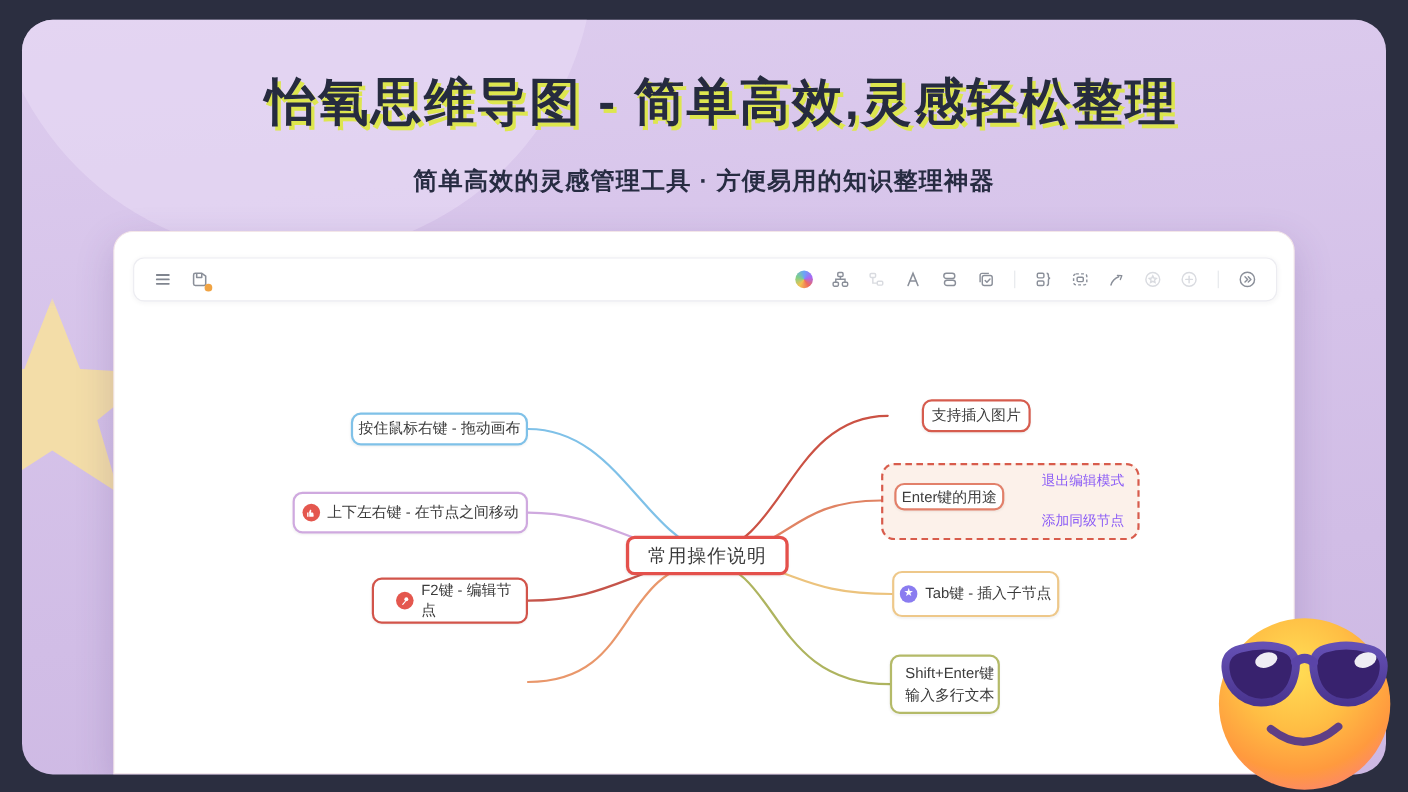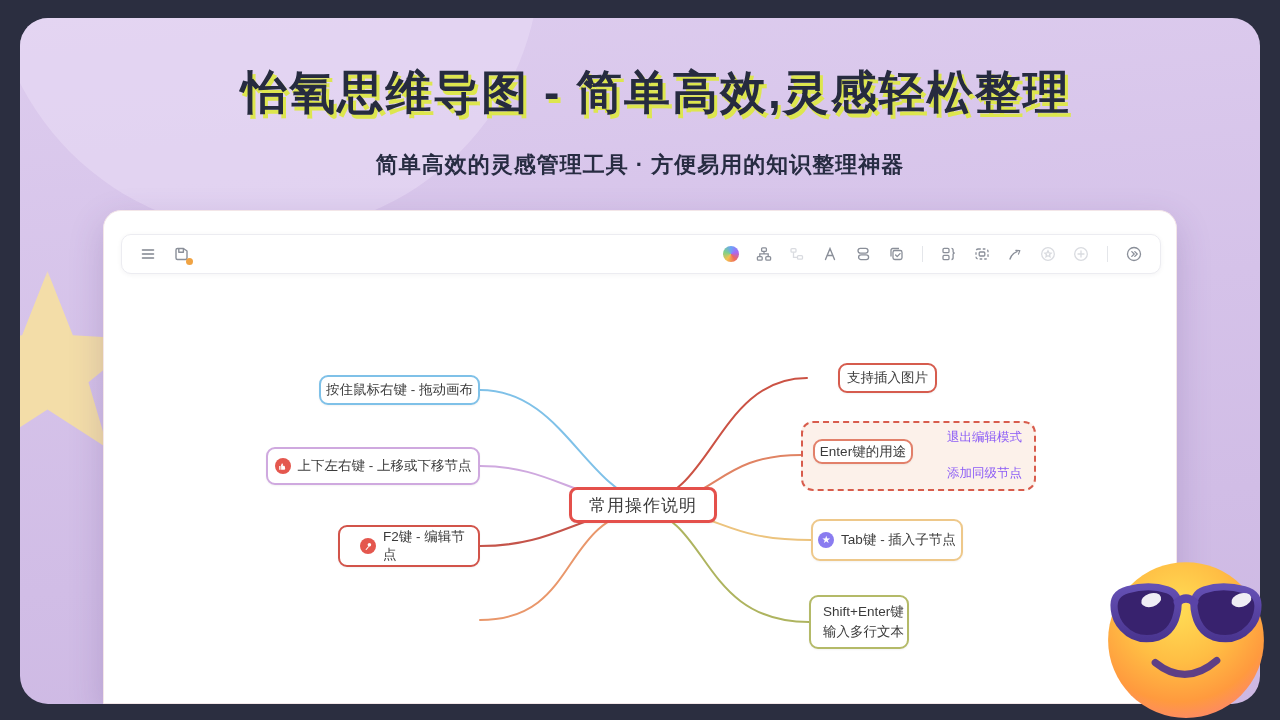--- a/index.html
+++ b/index.html
@@ -235,21 +235,21 @@
       <span>按住鼠标右键 - 拖动画布</span>
     </div>
 
     <div class="node b-purple" style="left:162px;top:236px;width:214px;height:38px;">
       <span class="node-icon ic-red">
         <svg viewBox="0 0 16 16" fill="#fff">
           <path d="M3.2 7.2h1.9v5.4H3.2z"></path>
           <path d="M6 12.6h4.6c.8 0 1.4-.6 1.3-1.3l-.5-3.3c-.1-.6-.6-1-1.2-1H8.3l.4-2.2c.1-.7-.4-1.3-1-1.3-.4 0-.8.2-.9.6L5.6 7.2 6 7.4z"></path>
         </svg>
       </span>
-      <span>上下左右键 - 上移或下移节点</span>
+      <span>上下左右键 - 在节点之间移动</span>
     </div>
 
     <div class="node b-red" style="left:234px;top:314px;width:142px;height:42px;">
       <span class="node-icon ic-red">
         <svg viewBox="0 0 16 16" fill="#fff" stroke="#fff">
           <circle cx="9.3" cy="5.6" r="2.6" stroke="none"></circle>
           <path d="M8 8.3 4.6 12.4" stroke-width="1.5" fill="none" stroke-linecap="round"></path>
         </svg>
       </span>
       <span>F2键 - 编辑节点</span>

